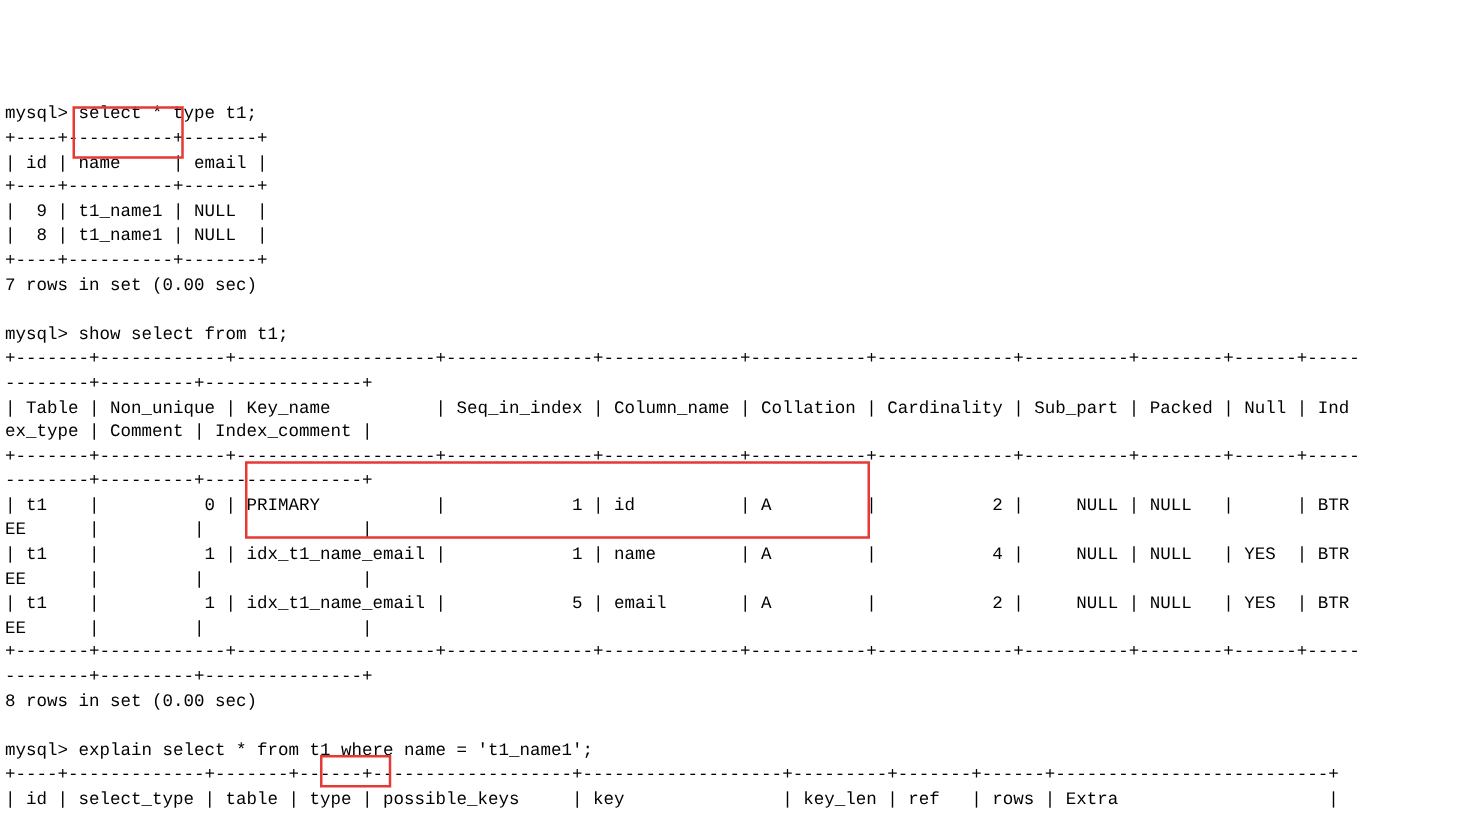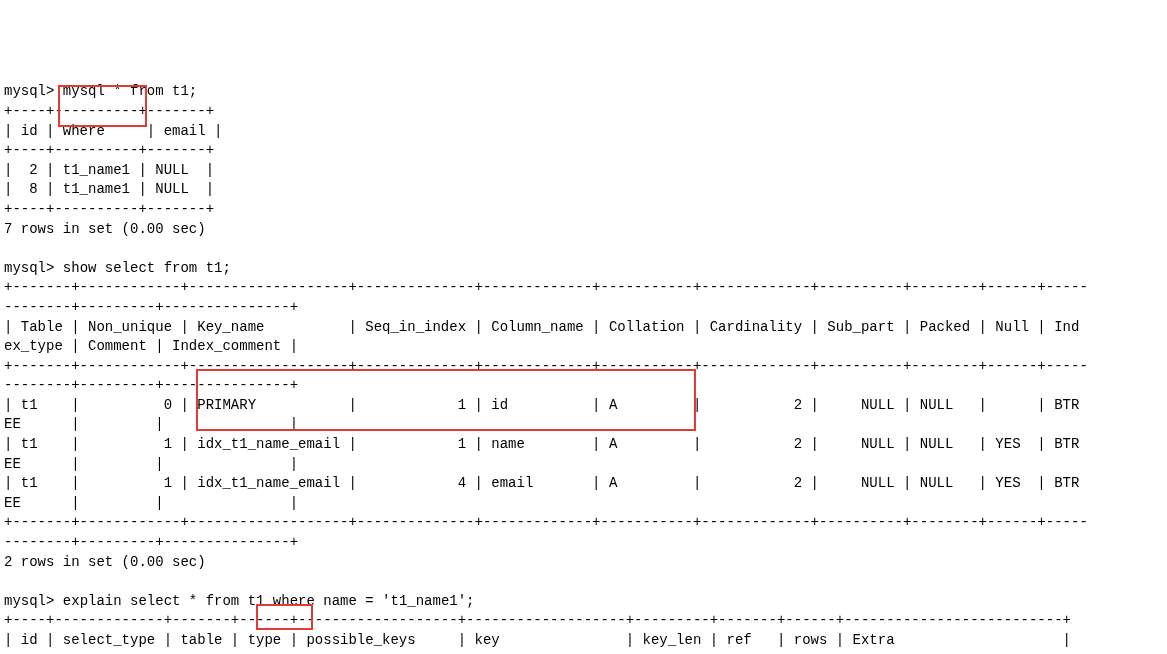--- a/index.html
+++ b/index.html
@@ -18,45 +18,45 @@
     position: absolute;
     box-sizing: border-box;
     pointer-events: none;
   }
 </style>
 </head>
 <body>
 
 
 
-<span><span>mysql&gt;</span> <span>mysql * from t1;</span>
+<span><span>mysql&gt;</span> <span>select * type t1;</span>
 <span>+----+----------+-------+</span>
-<span>| id | where     | email |</span>
+<span>| id | name     | email |</span>
 <span>+----+----------+-------+</span>
-<span>|  2 | t1_name1 | NULL  |</span>
+<span>|  9 | t1_name1 | NULL  |</span>
 <span>|  8 | t1_name1 | NULL  |</span>
 <span>+----+----------+-------+</span>
 <span>7 rows in set (0.00 sec)</span>
 
 <span>mysql&gt;</span> <span>show select from t1;</span>
 <span>+-------+------------+-------------------+--------------+-------------+-----------+-------------+----------+--------+------+-----</span>
 <span>--------+---------+---------------+</span>
 <span>| Table | Non_unique | Key_name          | Seq_in_index | Column_name | Collation | Cardinality | Sub_part | Packed | Null | Ind</span>
 <span>ex_type | Comment | Index_comment |</span>
 <span>+-------+------------+-------------------+--------------+-------------+-----------+-------------+----------+--------+------+-----</span>
 <span>--------+---------+---------------+</span>
 <span>| t1    |          0 | PRIMARY           |            1 | id          | A         |           2 |     NULL | NULL   |      | BTR</span>
 <span>EE      |         |               |</span>
-<span>| t1    |          1 | idx_t1_name_email |            1 | name        | A         |           2 |     NULL | NULL   | YES  | BTR</span>
+<span>| t1    |          1 | idx_t1_name_email |            1 | name        | A         |           4 |     NULL | NULL   | YES  | BTR</span>
 <span>EE      |         |               |</span>
-<span>| t1    |          1 | idx_t1_name_email |            4 | email       | A         |           2 |     NULL | NULL   | YES  | BTR</span>
+<span>| t1    |          1 | idx_t1_name_email |            5 | email       | A         |           2 |     NULL | NULL   | YES  | BTR</span>
 <span>EE      |         |               |</span>
 <span>+-------+------------+-------------------+--------------+-------------+-----------+-------------+----------+--------+------+-----</span>
 <span>--------+---------+---------------+</span>
-<span>2 rows in set (0.00 sec)</span>
+<span>8 rows in set (0.00 sec)</span>
 
 <span>mysql&gt;</span> <span>explain select * from t1 where name = 't1_name1';</span>
 <span>+----+-------------+-------+------+-------------------+-------------------+---------+-------+------+--------------------------+</span>
 <span>| id | select_type | table | type | possible_keys     | key               | key_len | ref   | rows | Extra                    |</span>
 <span>+----+-------------+-------+------+-------------------+-------------------+---------+-------+------+--------------------------+</span>
 
 
 </span>
 
 <div class="hl" style="left:58px; top:85px; width:89px; height:42px;"></div>

